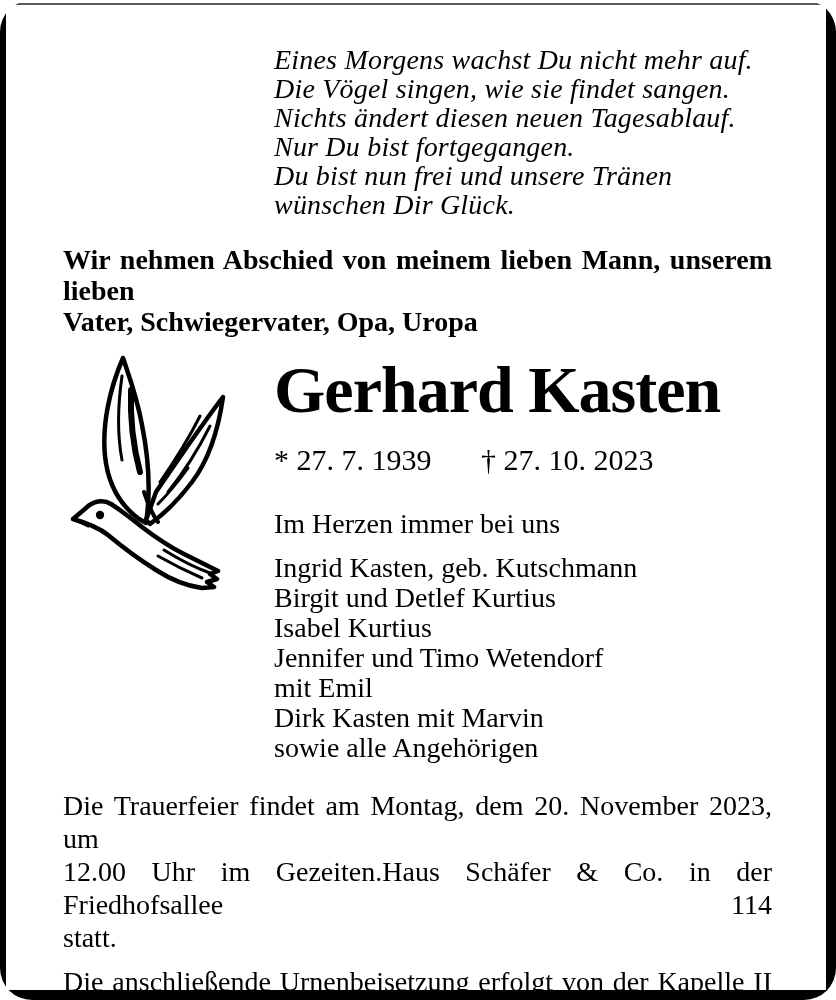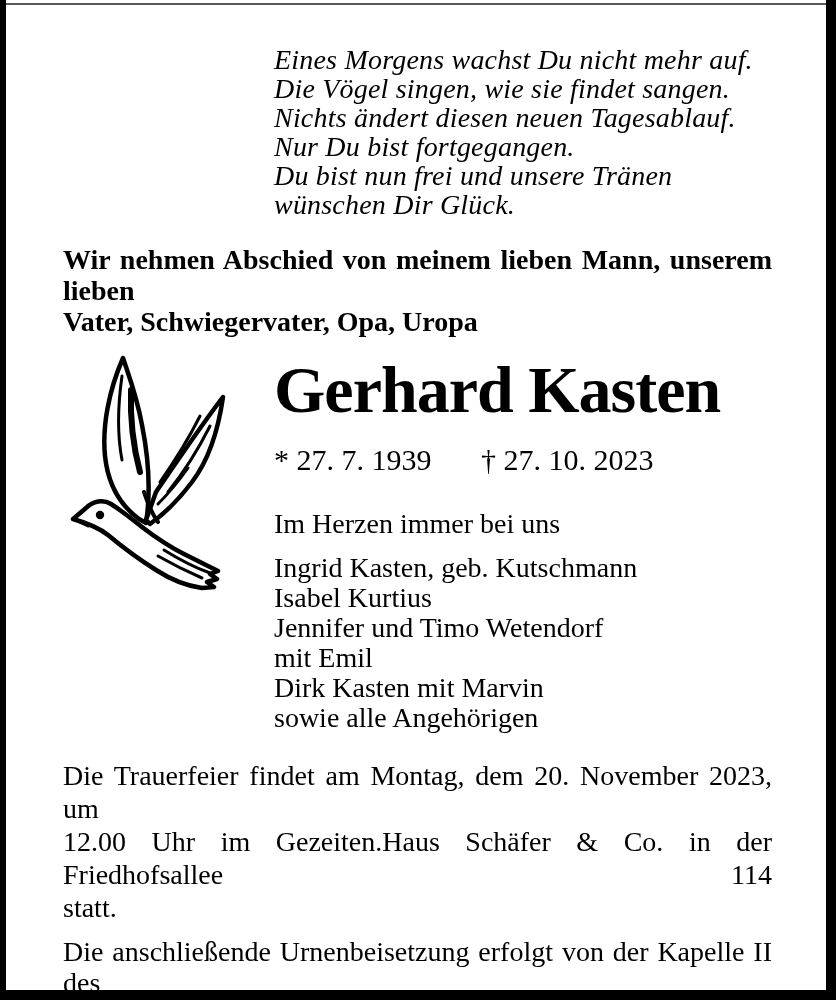--- a/index.html
+++ b/index.html
@@ -5,20 +5,21 @@
 <style>
   html,body { margin:0; padding:0; background:#ffffff; }
   .page {
     position:relative;
     width:836px; height:1000px;
     background:#ffffff;
     color:#000000;
     font-family:"Liberation Serif","DejaVu Serif",serif;
     overflow:hidden;
     box-sizing:border-box;
+    border-radius:32px;
   }
   
   .bar-left  { position:absolute; left:0; top:0; width:6px; height:1000px; background:#000; }
   .bar-right { position:absolute; right:0; top:0; width:10px; height:1000px; background:#000; }
   .bar-bottom{ position:absolute; left:0; bottom:0; width:836px; height:10px; background:#000; }
   .line-top  { position:absolute; left:0; top:3px; width:836px; height:2px; background:#5a5a5a; }
 
   .content { position:absolute; left:63px; top:0; width:709px; }
 
   .poem {
@@ -107,20 +108,21 @@
 
     <div class="center-block">
       <h1 class="name">Gerhard Kasten</h1>
       <div class="dates">
         <span class="birth">* 27. 7. 1939</span>
         <span class="death">† 27. 10. 2023</span>
       </div>
       <div class="dedication">Im Herzen immer bei uns</div>
       <div class="mourners">
         <div>Ingrid Kasten, geb. Kutschmann</div>
+        <div>Birgit und Detlef Kurtius</div>
         <div>Isabel Kurtius</div>
         <div>Jennifer und Timo Wetendorf</div>
         <div>mit Emil</div>
         <div>Dirk Kasten mit Marvin</div>
         <div>sowie alle Angehörigen</div>
       </div>
     </div>
 
     <div class="service">
       <div class="jline">Die Trauerfeier findet am Montag, dem 20. November 2023, um</div>

